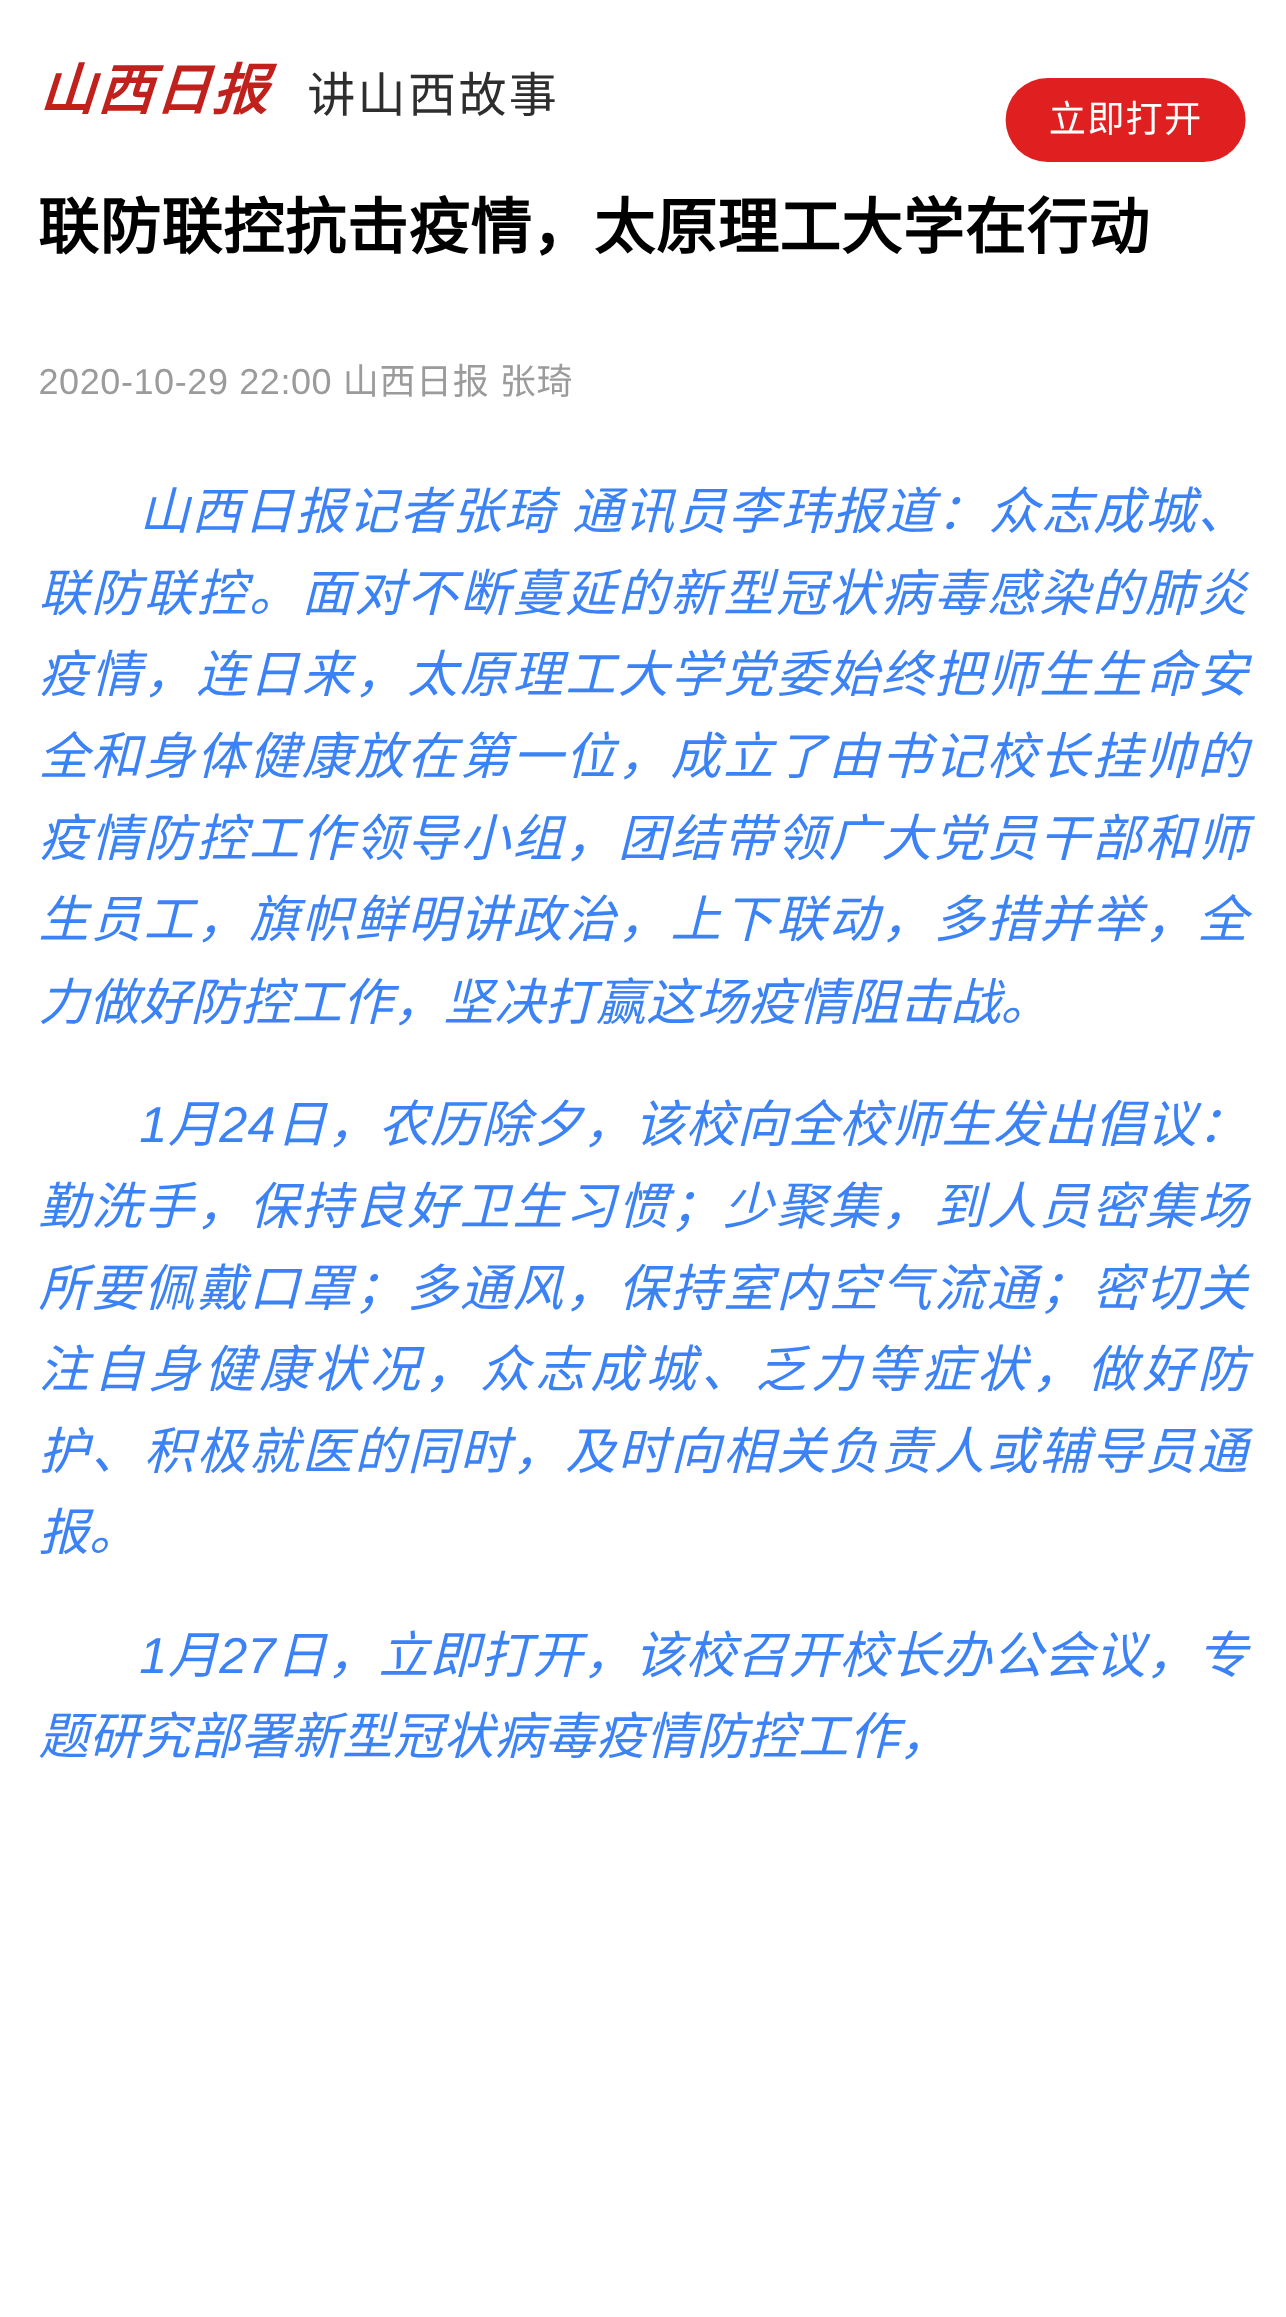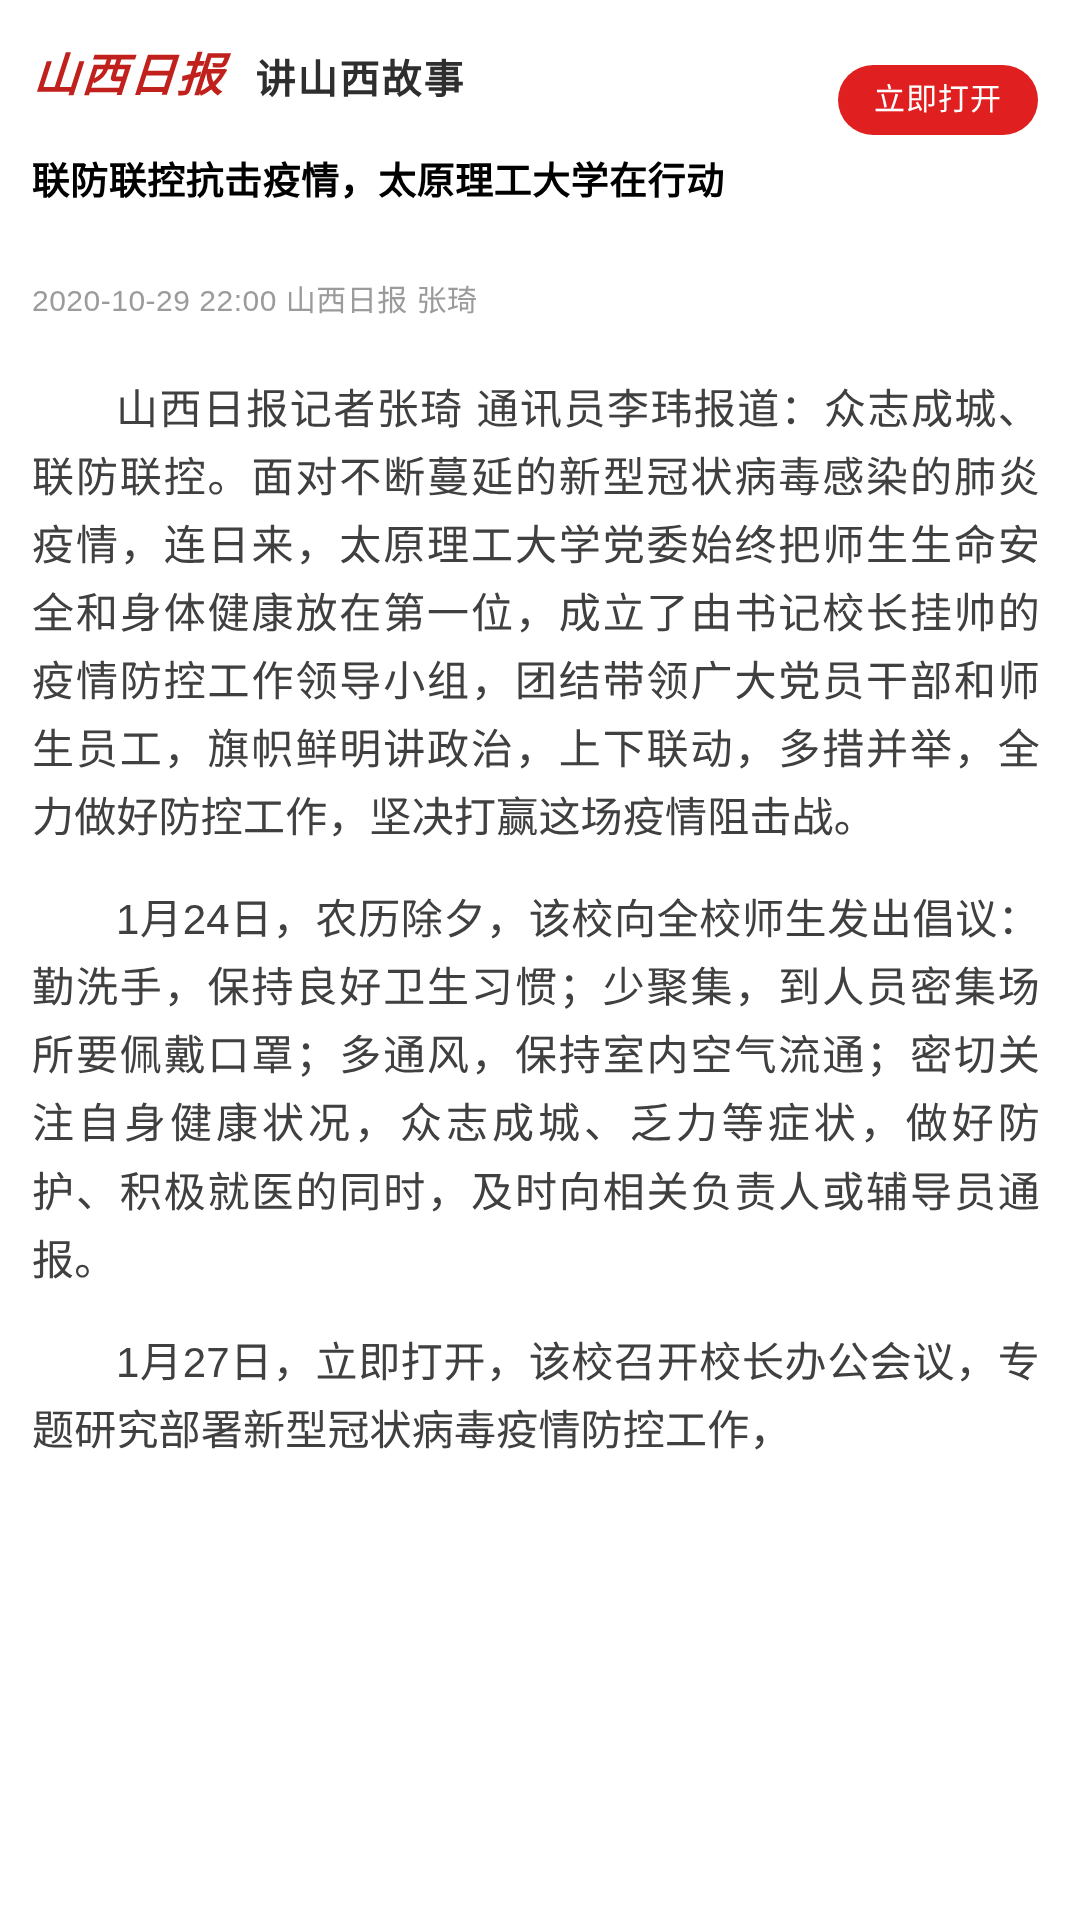--- a/index.html
+++ b/index.html
@@ -47,21 +47,21 @@
     white-space: nowrap;
     line-height: 1;
     padding-right: 6px;
   }
   .brand-slogan {
     font-size: 40px;
     color: #2e2e2e;
     letter-spacing: 2px;
     margin-left: 24px;
     white-space: nowrap;
-    font-weight: 700;
+    font-weight: 400;
   }
   .open-btn {
     flex: 0 0 auto;
     background: #e02020;
     color: #ffffff;
     font-size: 31px;
     letter-spacing: 1px;
     border: none;
     border-radius: 40px;
     padding: 18px 36px;
@@ -71,47 +71,48 @@
     line-height: 1.1;
     margin-top: 48px;
   }
 
   
   .article {
     padding: 0 30px;
     box-sizing: border-box;
   }
   .headline {
-    font-size: 38px;
+    font-size: 51px;
     font-weight: 700;
     line-height: 1.32;
     letter-spacing: 0.5px;
     color: #000000;
     margin: 4px 0 0 0;
     padding: 0 4px 0 2px;
   }
   .meta {
     margin-top: 70px;
     font-size: 30px;
     color: #9b9b9b;
     letter-spacing: 0.5px;
     padding-left: 2px;
   }
   .body {
     margin-top: 56px;
   }
   .para {
     font-size: 42px;
     line-height: 1.62;
-    color: #404040;
+    color: #3b82f6;
     text-indent: 2em;
     margin: 0 0 34px 0;
     letter-spacing: 0.2px;
     text-align: justify;
     padding: 0 2px;
+    font-style: italic;
   }
 </style>
 </head>
 <body>
 
 <div class="page">
 
   <div class="topbar">
     <div class="brand">
       <span class="brand-logo">山西日报</span>

